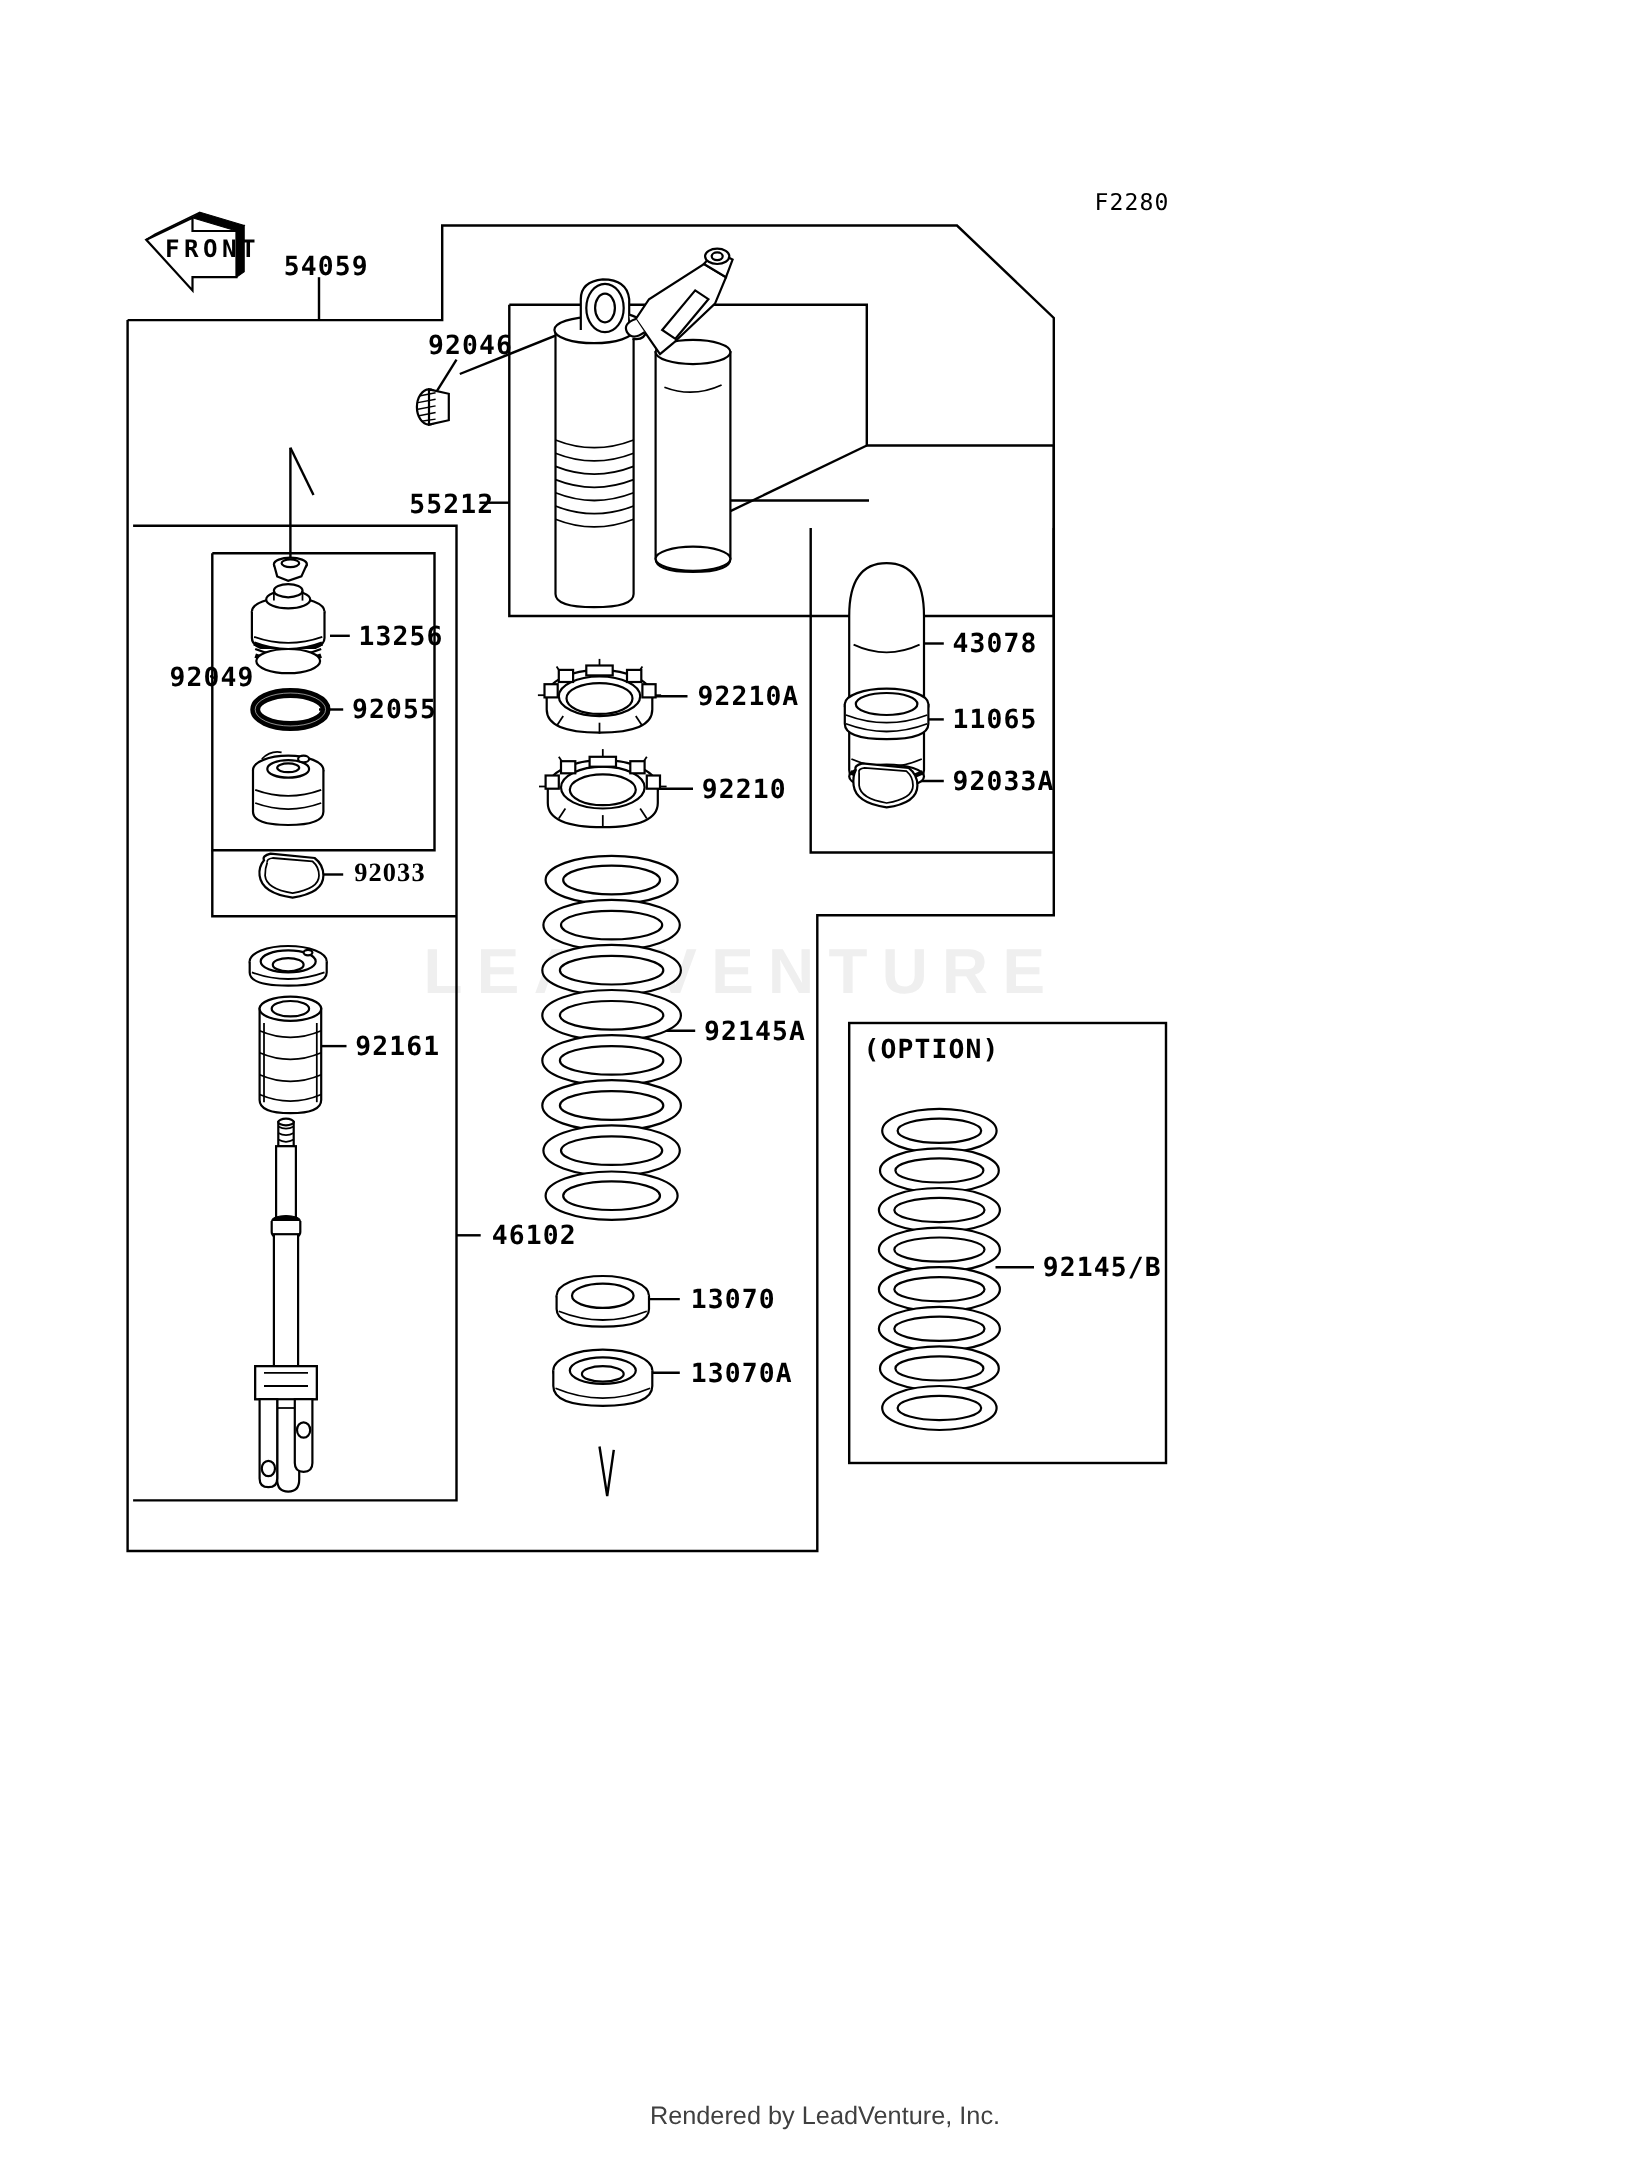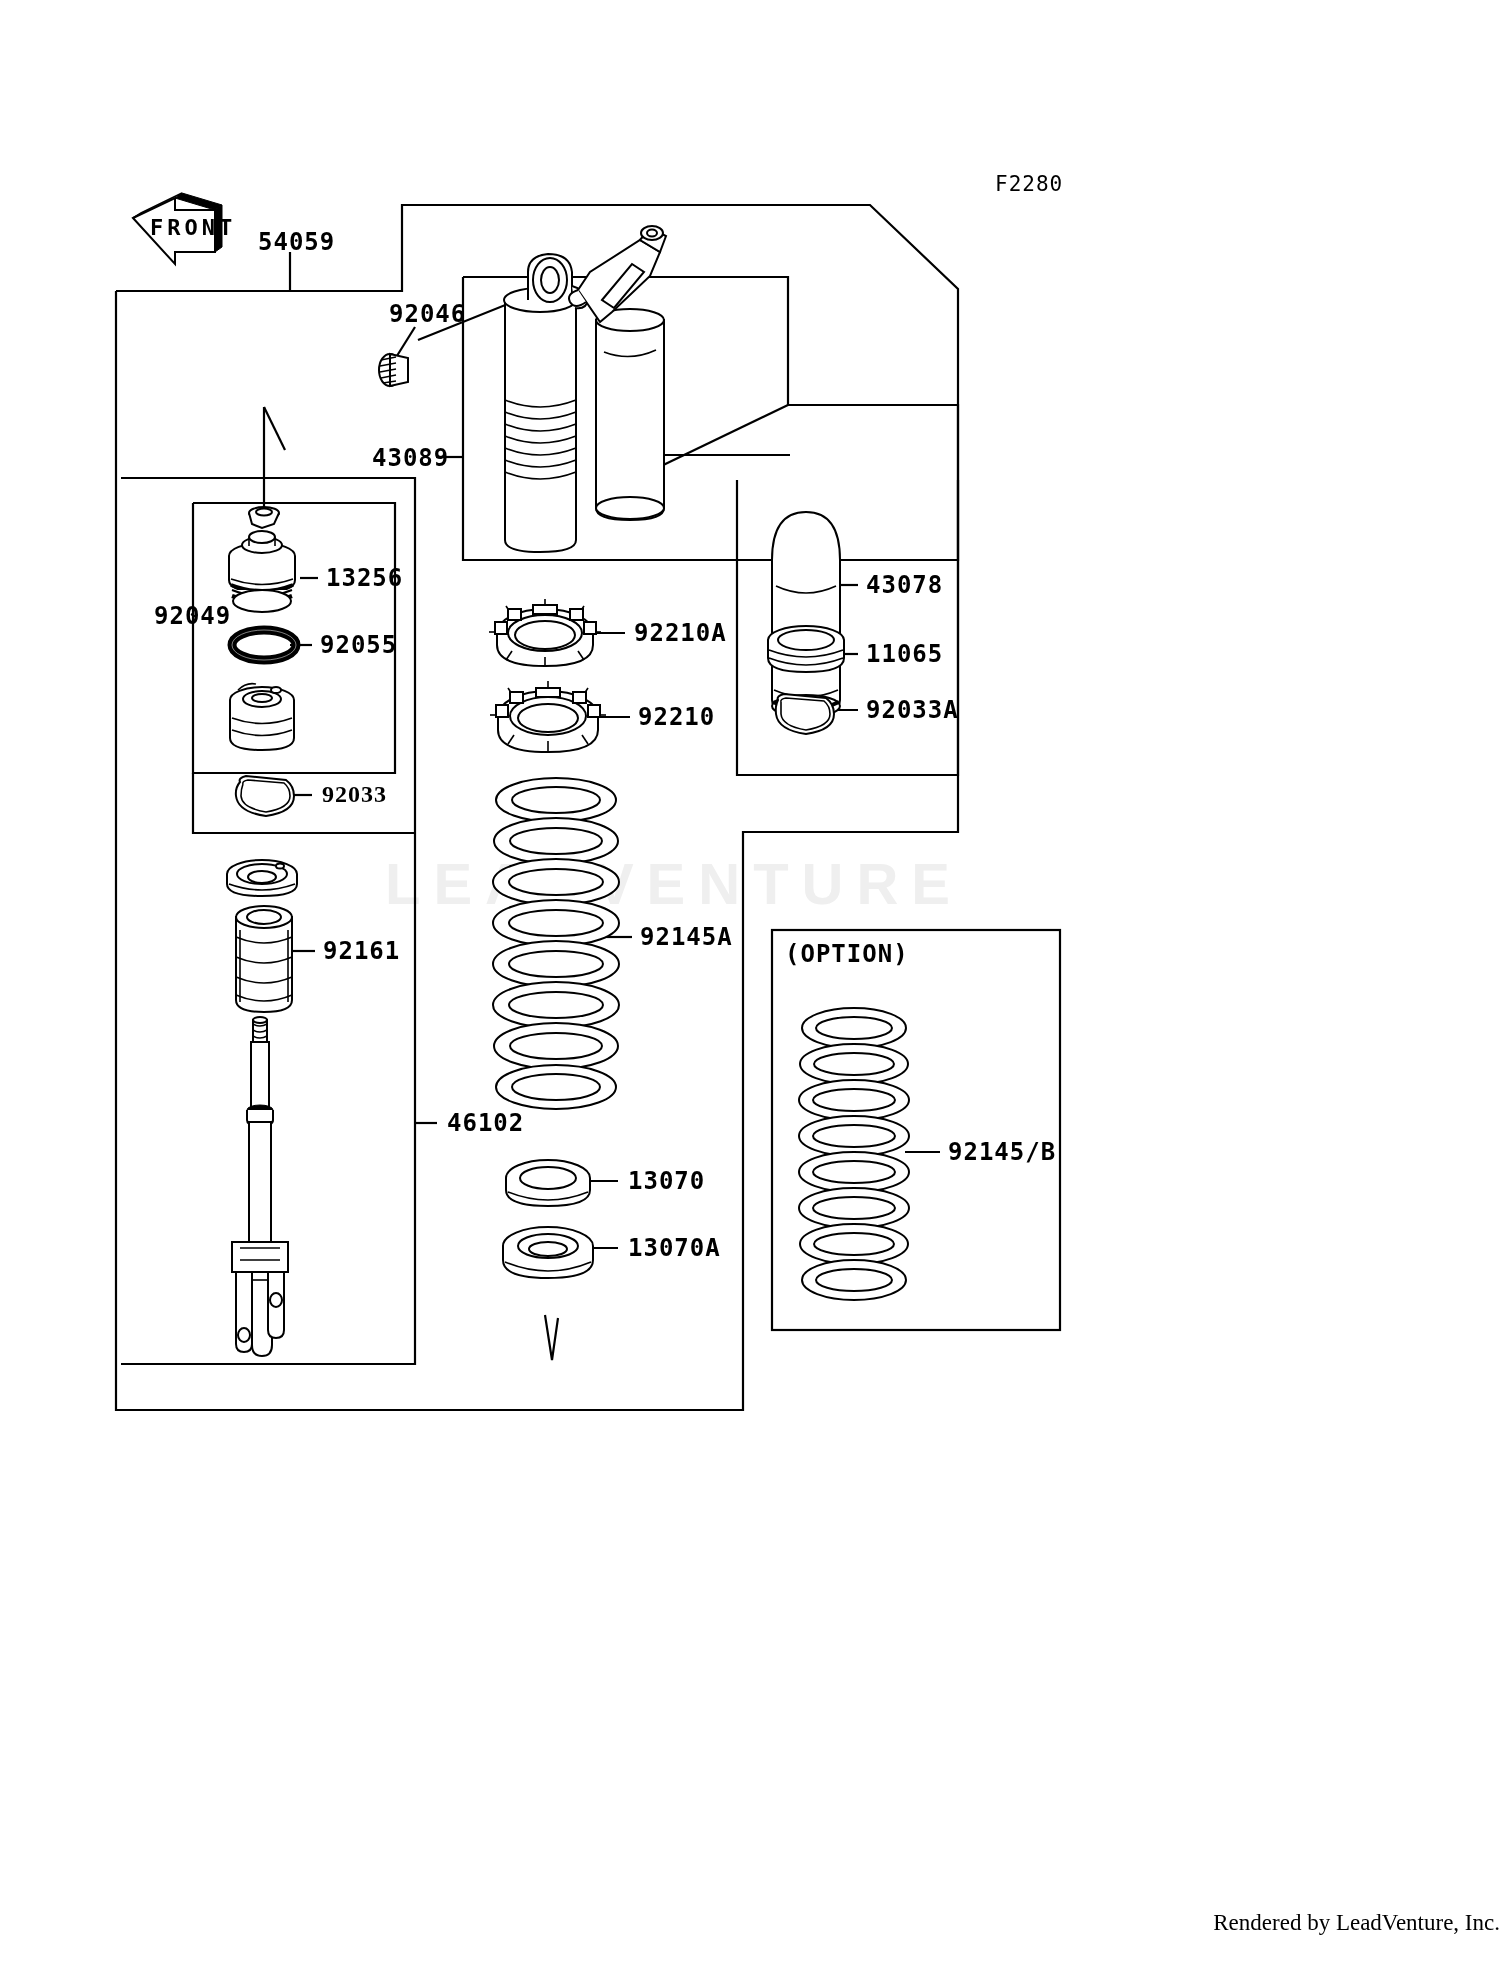--- a/index.html
+++ b/index.html
@@ -2,21 +2,21 @@
 <html><head>
 <meta charset="utf-8">
 <style>
   html,body{margin:0;padding:0;background:#ffffff;}
   body{font-family:"DejaVu Sans Mono","Liberation Mono",monospace;}
   #page{position:relative;width:1500px;height:1962px;background:#fff;overflow:hidden;}
   .lbl{position:absolute;font-family:"DejaVu Sans Mono","Liberation Mono",monospace;
        font-weight:700;color:#000;white-space:nowrap;letter-spacing:1px;}
   .lbl-md{font-size:24px;}
   .diagcode{position:absolute;font-size:21px;font-weight:400;letter-spacing:1px;}
-  .foot{position:absolute;left:0;width:100%;text-align:right;font-family:Liberation Serif, serif;font-size:23px;color:#000000;}
+  .foot{position:absolute;left:0;width:100%;text-align:center;font-family:Liberation Sans, sans-serif;font-size:23px;color:#404040;}
   .wm{position:absolute;font-family:"Liberation Sans","DejaVu Sans",sans-serif;
       font-size:58px;font-weight:700;letter-spacing:13px;color:#efefef;user-select:none;}
   svg{position:absolute;left:0;top:0;overflow:visible;}
   .bx{stroke:#000;fill:none;stroke-width:2.2;}
   .lead{stroke:#000;stroke-width:2.2;fill:none;}
   .part{stroke:#000;fill:#fff;stroke-width:2;}
   .thin{stroke:#000;fill:none;stroke-width:1.6;}
 </style>
 </head>
 <body>
@@ -350,21 +350,21 @@
         <ellipse cx="854" cy="1280" rx="38" ry="11"></ellipse>
       </g>
     </g>
 
   </svg>
 
   <div class="lbl lbl-md" style="left:150px;top:215px;font-size:22px;letter-spacing:4px;">FRONT</div>
 
   <div class="lbl lbl-md" style="left:258px;top:228px;">54059</div>
   <div class="lbl lbl-md" style="left:362px;top:300px;margin-left:27px;">92046</div>
-  <div class="lbl lbl-md" style="left:372px;top:444px;">43089</div>
+  <div class="lbl lbl-md" style="left:372px;top:444px;">55212</div>
 
   <div class="lbl lbl-md" style="left:154px;top:602px;">92049</div>
   <div class="lbl lbl-md" style="left:326px;top:564px;">13256</div>
   <div class="lbl lbl-md" style="left:320px;top:631px;">92055</div>
   <div class="lbl lbl-md" style="left:322px;top:781px;font-family:Liberation Serif, serif;">92033</div>
   <div class="lbl lbl-md" style="left:323px;top:937px;">92161</div>
   <div class="lbl lbl-md" style="left:447px;top:1109px;">46102</div>
 
   <div class="lbl lbl-md" style="left:634px;top:619px;">92210A</div>
   <div class="lbl lbl-md" style="left:638px;top:703px;">92210</div>

